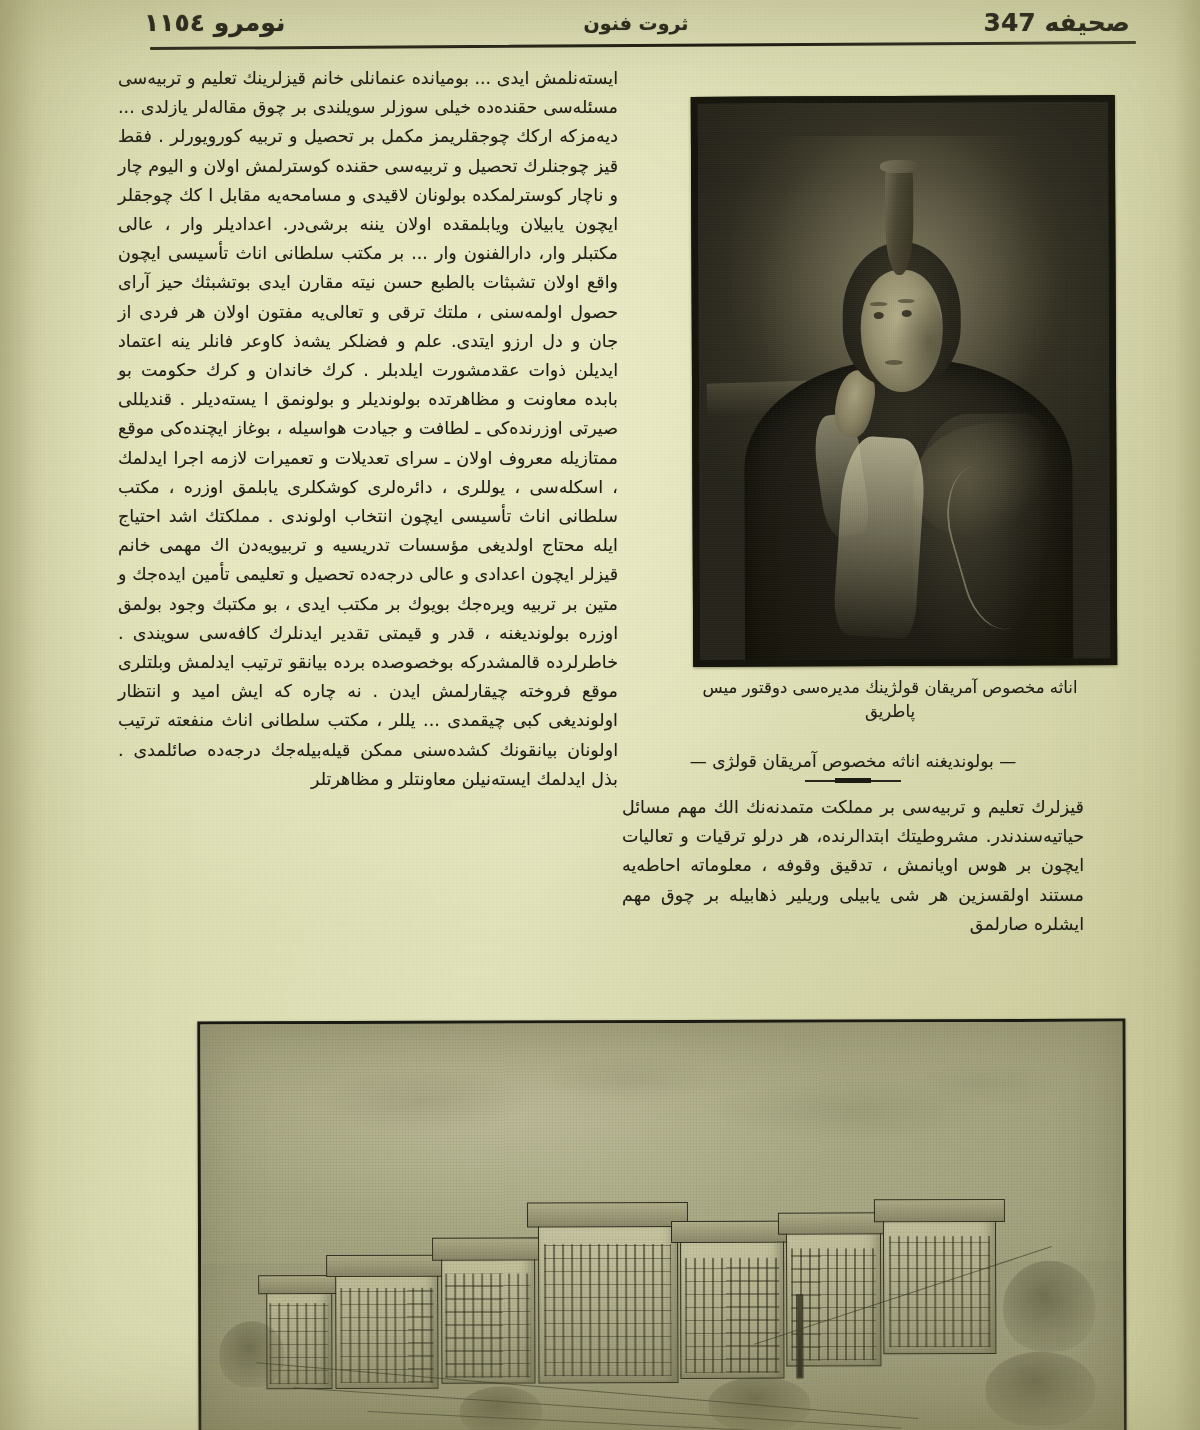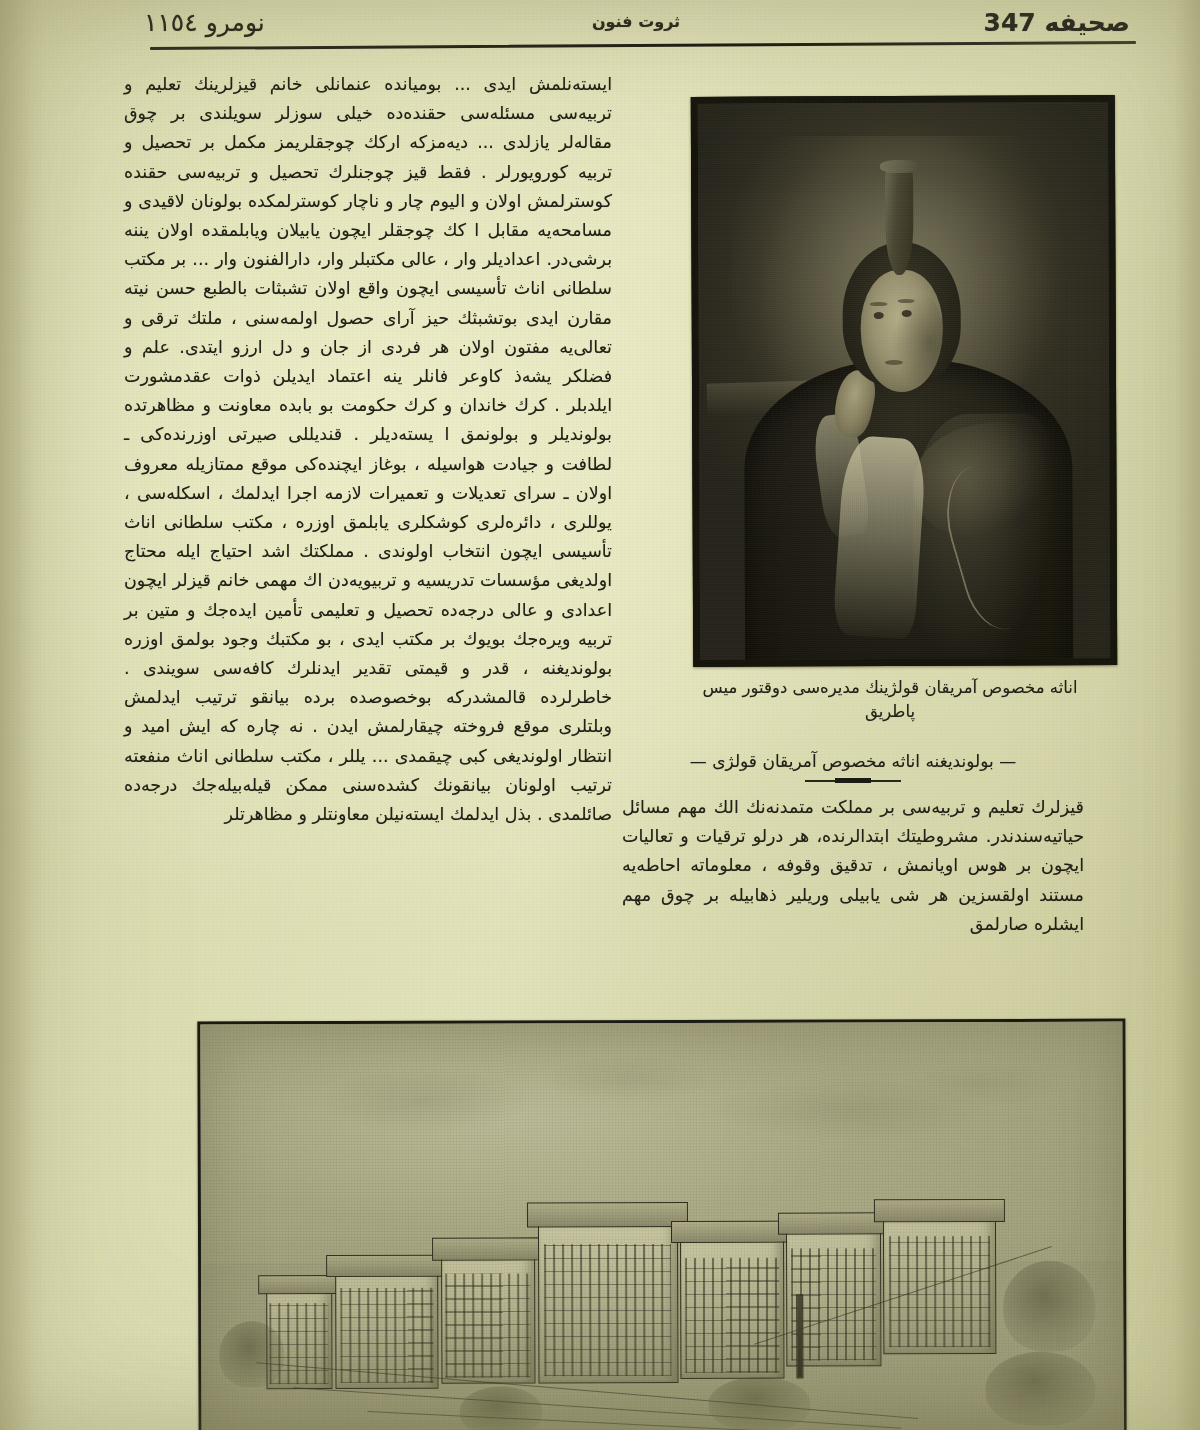--- a/index.html
+++ b/index.html
@@ -71,28 +71,28 @@
     direction: rtl;
     color: #21201a;
     font-family: "DejaVu Sans", sans-serif;
     white-space: nowrap;
     text-shadow: 0 0 1px rgba(60,55,20,0.45);
   }
   .mh-num {
     left: 24px;
     top: 2px;
     font-size: 25px;
-    font-weight: 400;
+    font-weight: 700;
     letter-spacing: 0.5px;
   }
   .mh-title {
     left: 50%;
     transform: translateX(-50%);
     top: 6px;
-    font-size: 16px;
+    font-size: 19px;
     font-weight: 700;
   }
   .mh-page {
     right: 22px;
     top: 2px;
     font-size: 25px;
     font-weight: 700;
     letter-spacing: 0.5px;
   }
   .mh-rule {
@@ -113,21 +113,21 @@
     top: 58px;
     width: 512px;
     direction: rtl;
     text-align: justify;
     color: #1f1e17;
     font-size: 17.5px;
     line-height: 29.2px;
     font-family: "DejaVu Sans", sans-serif;
     text-shadow: 0 0 0.7px rgba(60,55,20,0.4);
   }
-  .col-left p { margin: 12px; text-align: justify; text-justify: inter-word; }
+  .col-left p { margin: 6px; text-align: justify; text-justify: inter-word; }
 
   .col-right {
     position: absolute;
     left: 622px;
     top: 748px;
     width: 462px;
     direction: rtl;
     color: #1f1e17;
     font-family: "DejaVu Sans", sans-serif;
     text-shadow: 0 0 0.7px rgba(60,55,20,0.4);

